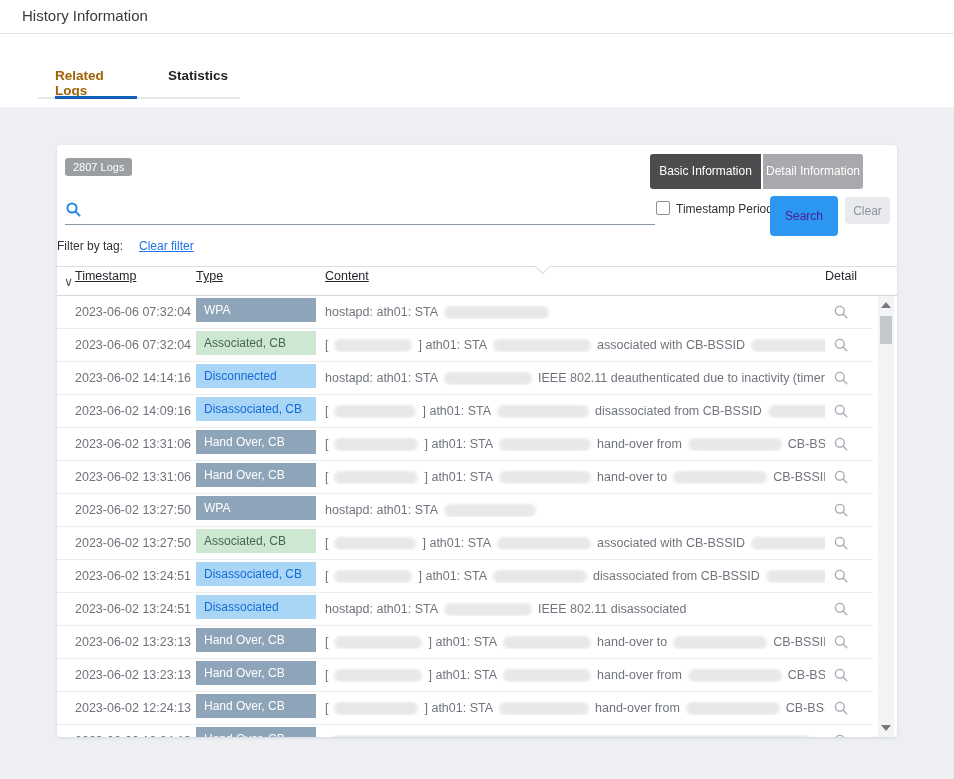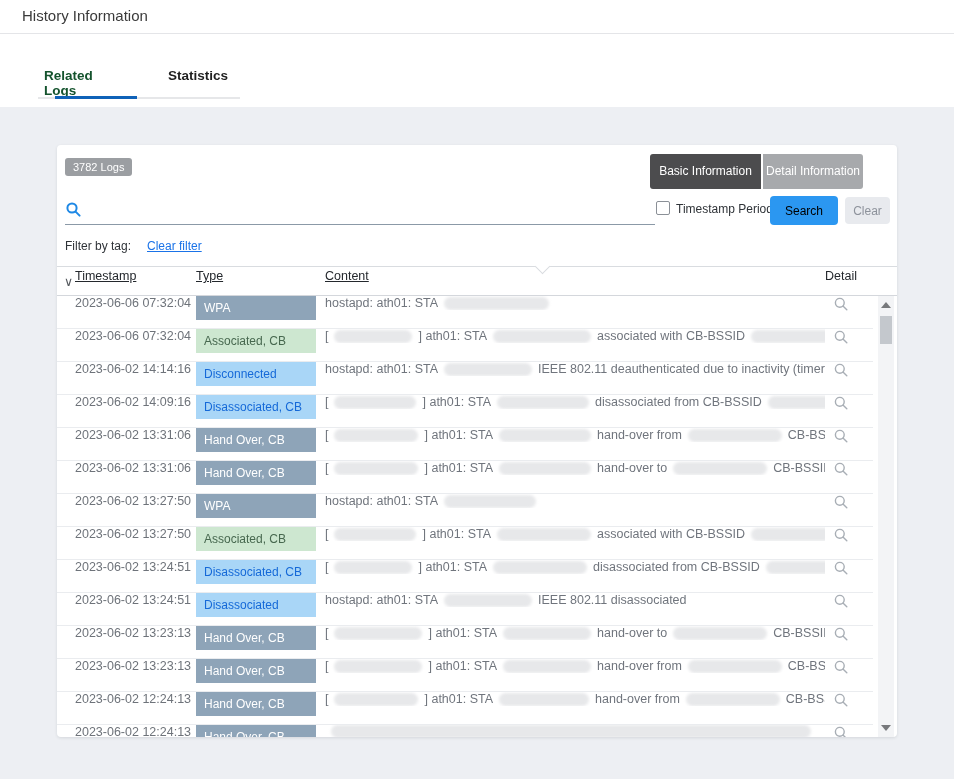--- a/index.html
+++ b/index.html
@@ -6,21 +6,21 @@
   html,body { width:954px; height:779px; overflow:hidden;
     font-family:"Liberation Sans","DejaVu Sans",sans-serif; background:#edeff3; }
 
   
   .top-band { position:absolute; left:0; top:0; width:954px; height:107px; background:#fff; }
   .page-title { position:absolute; left:22px; top:7px; font-size:15px; color:#3a3a3a; }
   .title-divider { position:absolute; left:0; top:33px; width:954px; border-top:1px solid #e4e5e8; }
 
   .tabstrip { position:absolute; left:0; top:60px; height:40px; }
   .tab { position:absolute; top:8px; font-size:13.5px; font-weight:600; cursor:pointer; }
-  .tab-active { left:44px; color:#14532d; }
+  .tab-active { left:55px; color:#a16207; }
   .tab-inactive { left:168px; color:#1f1f1f; }
   .tabs-gray-line { position:absolute; left:38px; top:97px; width:202px; border-top:2px solid #e6e7e9; }
   .tabs-blue-line { position:absolute; left:55px; top:96px; width:82px; border-top:3px solid #0f62b8; }
 
   
   .card { position:absolute; left:57px; top:145px; width:840px; height:592px;
     background:#fff; border-radius:4px; box-shadow:0 1px 3px rgba(40,50,60,.12); overflow:hidden; }
 
   .logs-badge { position:absolute; left:8px; top:13px; background:#9b9ea2; color:#fff;
     font-size:11px; padding:3px 8px; border-radius:3px; }
@@ -35,46 +35,46 @@
     outline:none; font-size:12.5px; color:#444; font-family:inherit; background:transparent; }
   .search-input::placeholder { color:#8a8f96; }
   .search-underline { position:absolute; left:8px; top:79px; width:590px; border-top:1px solid #8b99a7; }
 
   .period-box { position:absolute; left:599px; top:56px; width:14px; height:14px;
     border:1px solid #8b9097; border-radius:2px; background:#fff; cursor:pointer; }
   .period-label { position:absolute; left:619px; top:57px; font-size:12px; color:#2f3338; }
 
   .btn { position:absolute; font-size:12px; border-radius:4px; display:flex; align-items:center;
     justify-content:center; cursor:pointer; font-family:inherit; border:none; }
-  .btn-search { left:713px; top:51px; width:68px; height:29px; background:#2b97f1; color:#000000; }
+  .btn-search { left:713px; top:51px; width:68px; height:40px; background:#2b97f1; color:#4c1d95; }
   .btn-clear { left:788px; top:52px; width:45px; height:27px; background:#e8eaee; color:#8d929b; }
 
   
-  .filter-row { position:absolute; left:8px; top:88px; width:824px; height:26px;
+  .filter-row { position:absolute; left:0; top:88px; width:824px; height:26px;
     display:flex; align-items:center; }
   .filter-label { font-size:12px; color:#2f3338; width:78px; }
   .tag-btn { font-size:12px; color:#4b5058; background:#f3f4f6; border:1px solid #d9dcе0;
     border:1px solid #d9dce0; border-radius:4px; padding:5px 12px; margin-right:7px; cursor:pointer;
     white-space:nowrap; }
   .clear-filter { font-size:12px; color:#1a73e8; text-decoration:underline; margin-left:4px; cursor:pointer; }
 
   .notch-divider { position:absolute; left:0; top:121px; width:840px; border-top:1px solid #d9dce0; }
   .notch { position:absolute; top:-6px; width:11px; height:11px; background:#fff;
     border-right:1px solid #d9dce0; border-bottom:1px solid #d9dce0; transform:rotate(45deg); }
 
   
   .thead { position:absolute; left:0; top:122px; width:840px; height:29px;
     border-bottom:1px solid #d4d7dc; font-size:12.5px; color:#24282d; }
   .th { position:absolute; top:2px; text-decoration:underline; cursor:pointer; }
   .th-ts { left:18px; } .th-type { left:139px; } .th-content { left:268px; }
   .th-detail { left:768px; text-decoration:none; cursor:default; }
   .sort-caret { position:absolute; left:7px; top:7px; color:#55595e; }
 
   .tbody { position:absolute; left:0; top:151px; width:816px; height:441px; overflow:hidden; }
-  .trow { display:flex; align-items:flex-start; width:816px; height:33px;
+  .trow { display:flex; align-items:center; width:816px; height:33px;
     border-bottom:1px solid #eaecef; padding-left:18px; }
   .cell-ts { width:121px; font-size:12.5px; color:#6e737a; flex:none; }
   .cell-type { width:129px; flex:none; }
   .badge { display:inline-block; width:120px; height:24px; line-height:24px;
     font-size:12px; padding-left:8px; overflow:hidden; white-space:nowrap; }
   .cell-content { flex:1; font-size:12.5px; color:#70757d; white-space:nowrap; overflow:hidden;
     display:flex; align-items:center; }
   .blur-blob { display:inline-block; height:13px; border-radius:7px; background:#e7e8ea;
     filter:blur(1.6px); margin:0 6px; flex:none; }
   .cell-content span.seg { white-space:pre; }
@@ -99,21 +99,21 @@
   <div class="tabstrip">
     <div class="tab tab-active">Related Logs</div>
     <div class="tab tab-inactive">Statistics</div>
   </div>
   <div class="tabs-gray-line"></div>
   <div class="tabs-blue-line"></div>
 </div>
 
 <div class="card">
 
-  <span class="logs-badge">3782 Logs</span>
+  <span class="logs-badge">2807 Logs</span>
 
   <div class="view-btn view-basic">Basic Information</div>
   <div class="view-btn view-detail">Detail Information</div>
 
   <span class="search-icon">
     <svg width="17" height="17" viewBox="0 0 17 17">
       <circle cx="7" cy="7" r="4.6" fill="none" stroke="#1e88e5" stroke-width="2"></circle>
       <line x1="10.6" y1="10.6" x2="14.6" y2="14.6" stroke="#1e88e5" stroke-width="2" stroke-linecap="round"></line>
     </svg>
   </span>

